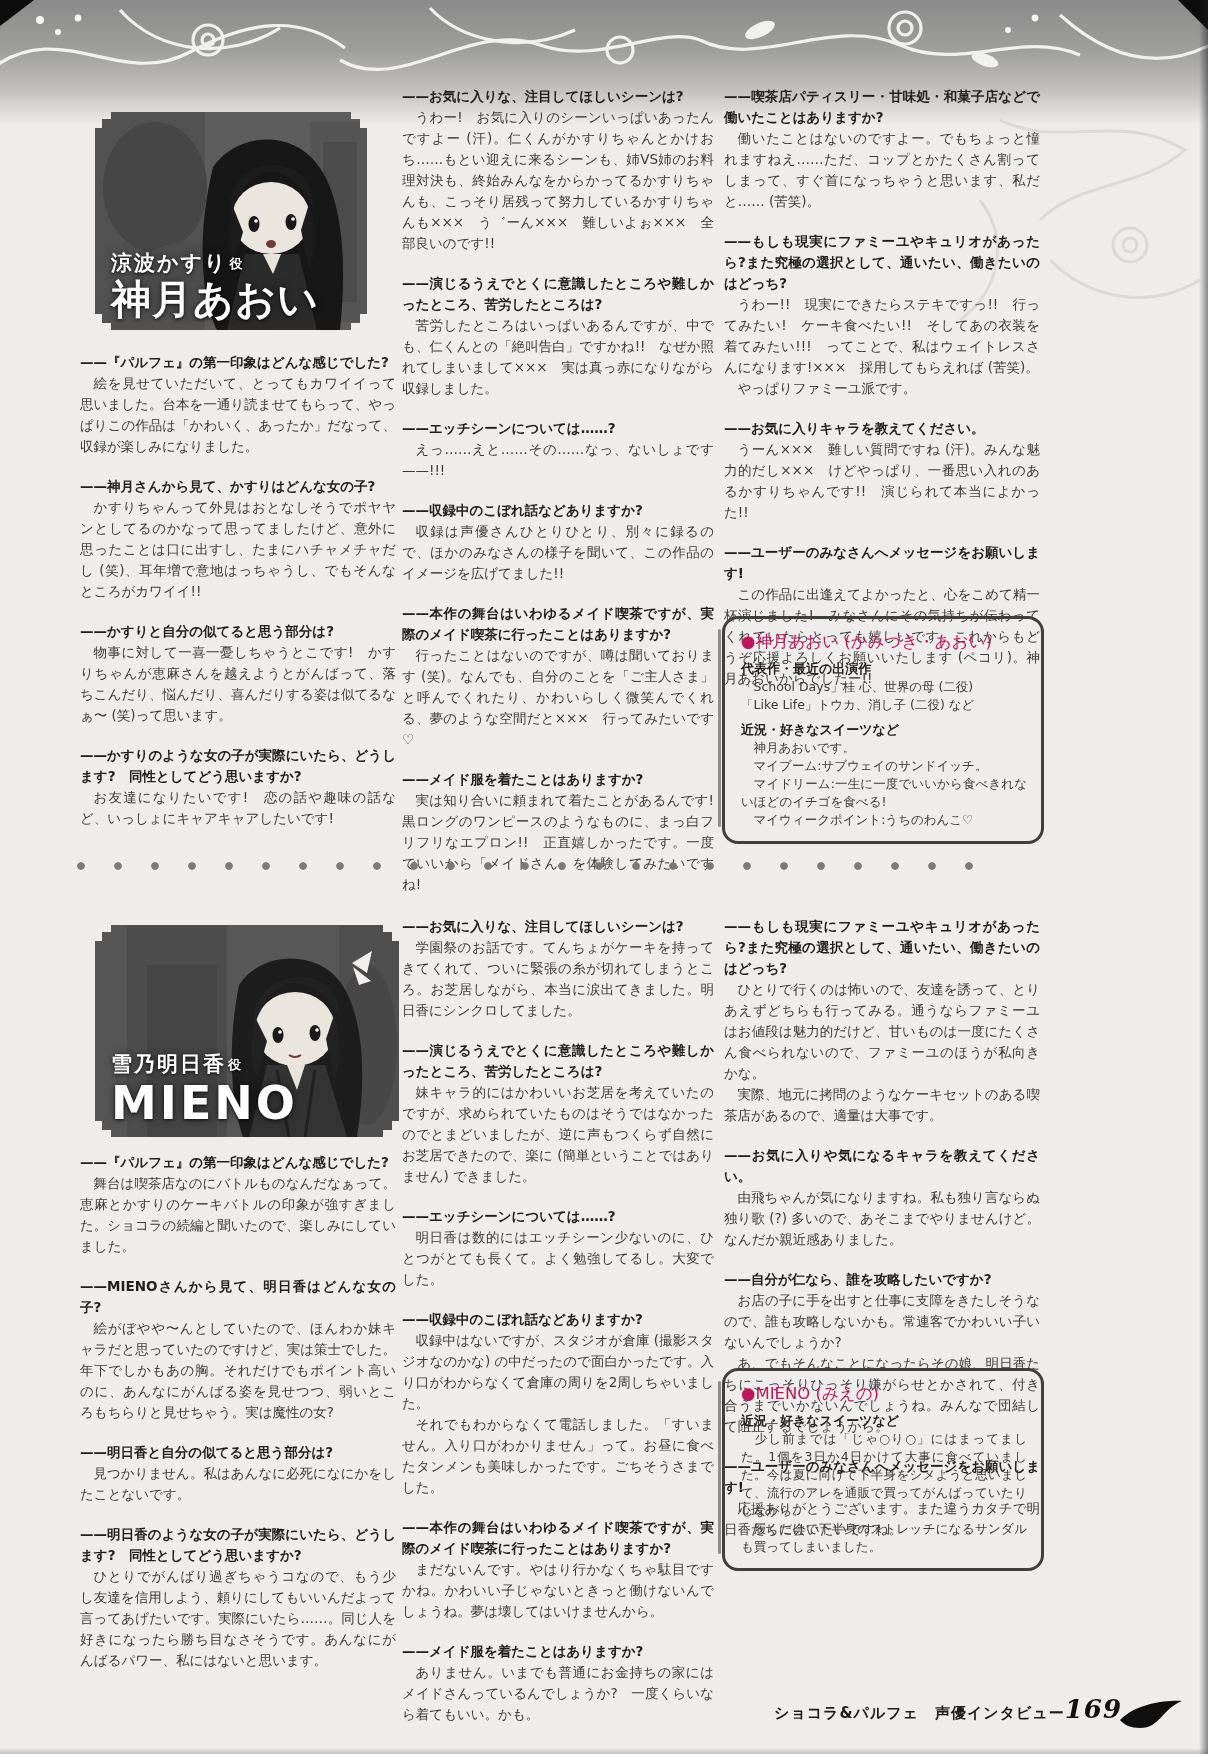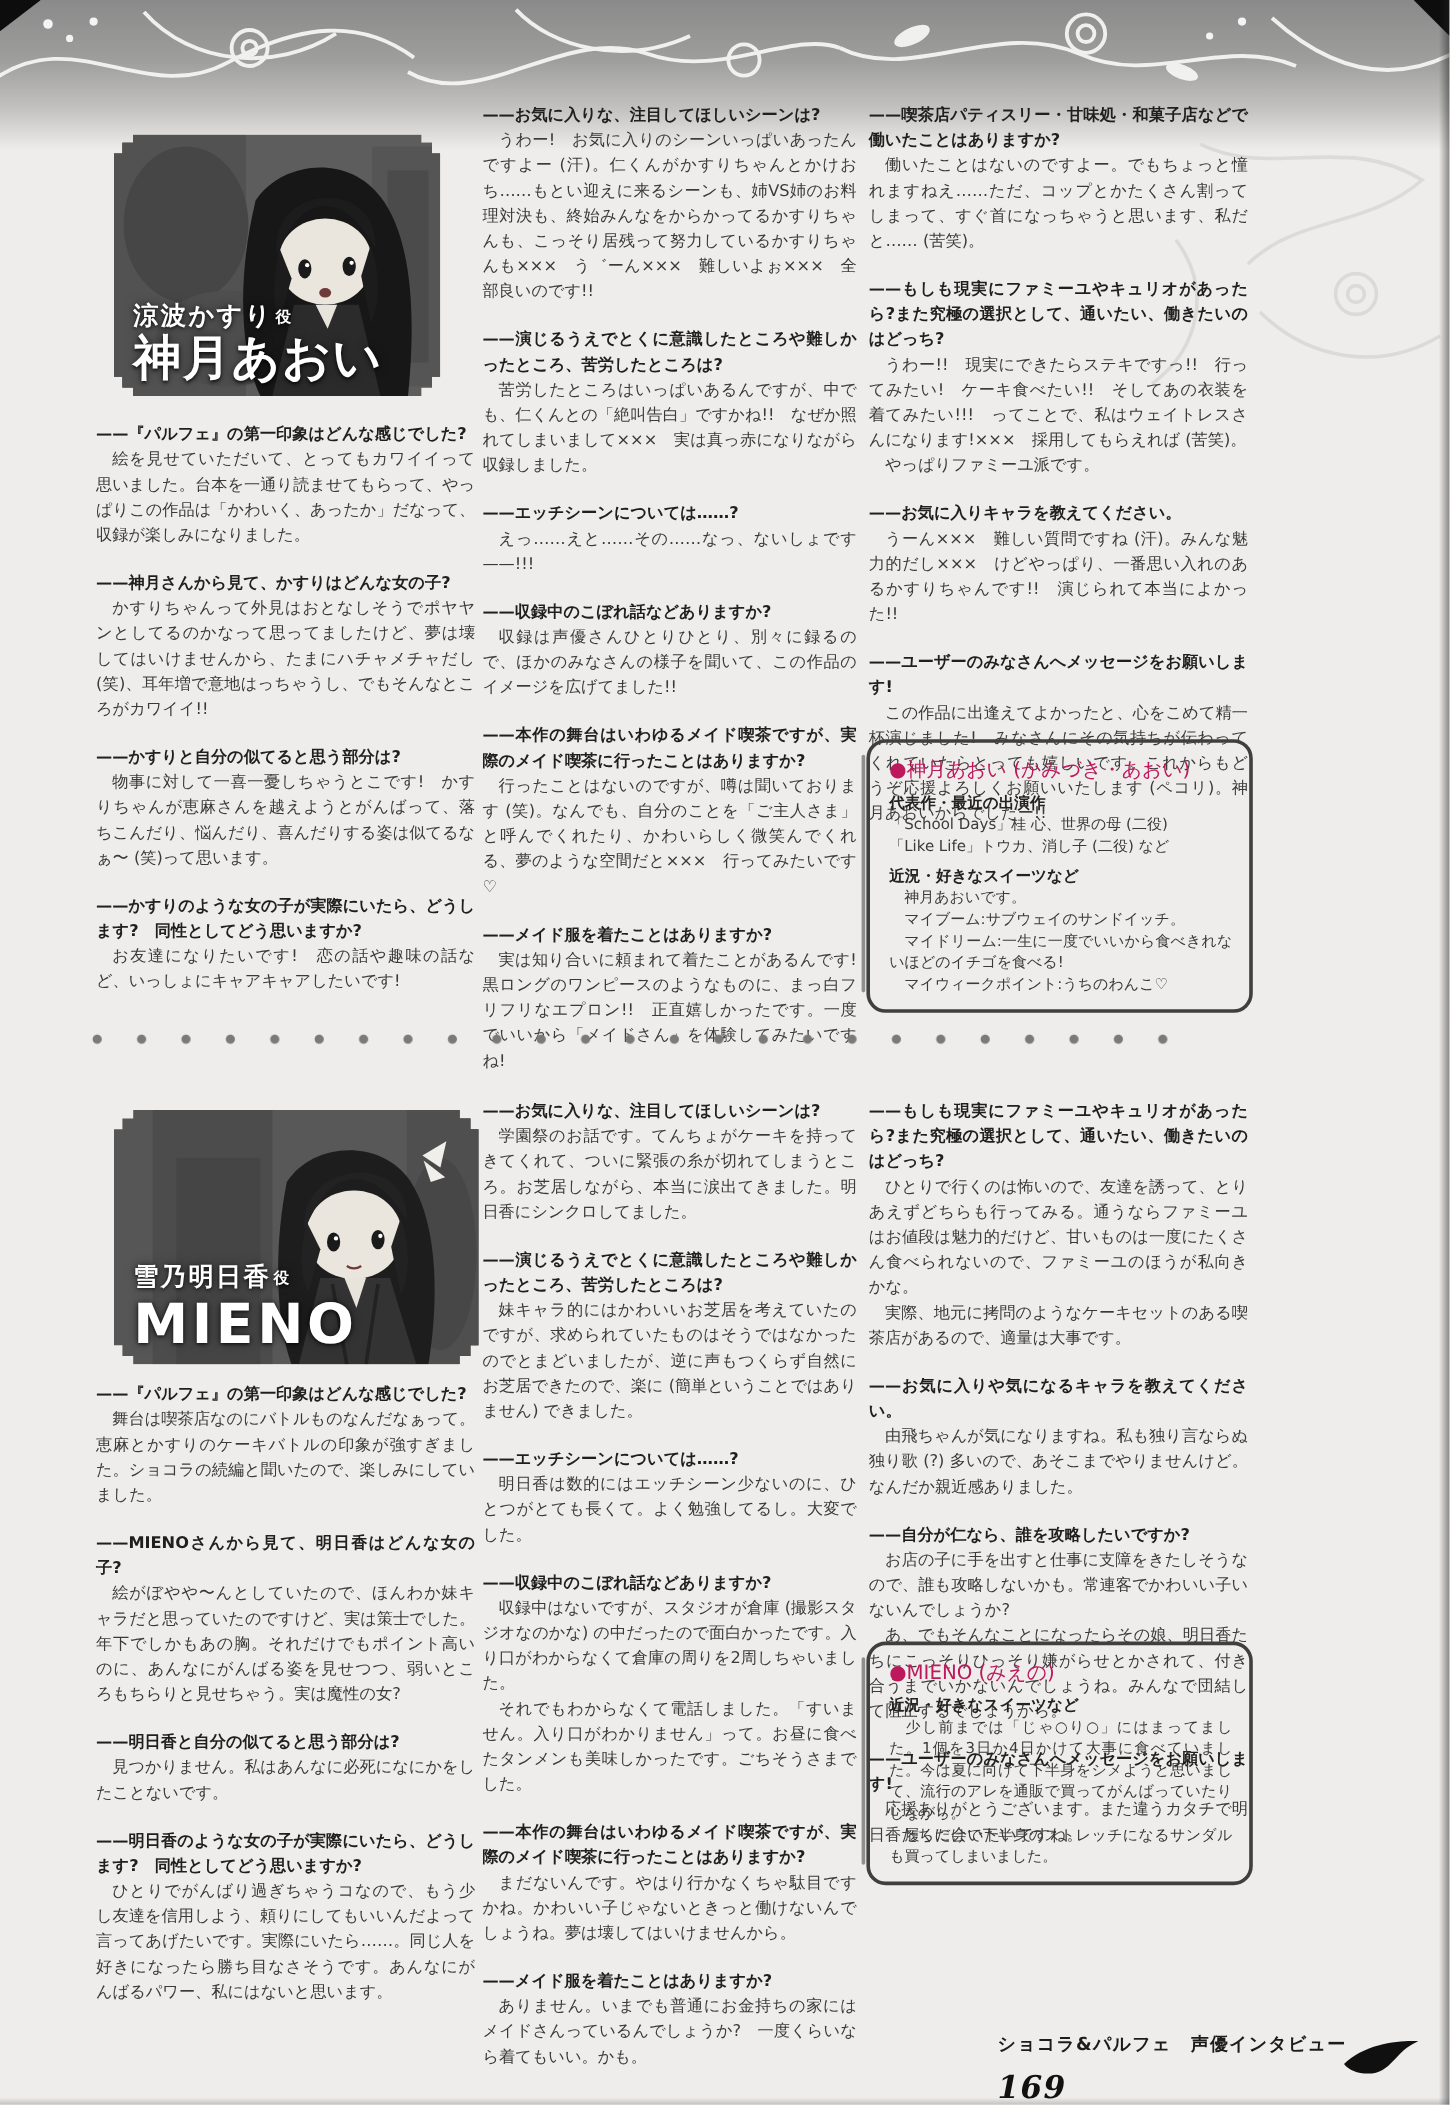--- a/index.html
+++ b/index.html
@@ -55,21 +55,21 @@
   .profile-name{font-size:16.5px;font-weight:normal;color:#be185d;margin:2px 0 6px;}
   .profile-heading{font-size:13px;font-weight:bold;color:#222;margin-top:7px;}
   .profile-line{font-size:12.5px;line-height:18px;margin:0;color:var(--ink);text-align:justify;}
 
   
   .dotted-sep{position:absolute;height:12px;
     background-image:radial-gradient(circle at 6px 6px,var(--dot) 3.4px,rgba(0,0,0,0) 4.2px);
     background-size:37px 12px;background-repeat:repeat-x;}
 
   
-  .footer{position:absolute;right:86px;top:1694px;display:flex;align-items:baseline;gap:12px;flex-direction:column;}
+  .footer{position:absolute;right:86px;top:1694px;display:flex;align-items:baseline;gap:0;}
   .footer-title{font-size:15px;font-weight:bold;color:#1c1c1c;letter-spacing:1px;}
   .footer-page{font-family:"DejaVu Serif","Liberation Serif",serif;font-style:italic;
     font-weight:bold;font-size:26px;color:#111;letter-spacing:1px;}
   .footer-logo{position:absolute;right:26px;top:1700px;}
 </style>
 </head>
 <body>
 
 <div class="top-band"></div>
 <svg class="ornament" width="1208" height="360" viewBox="0 0 1208 360">
@@ -132,21 +132,21 @@
     </svg>
     <div class="names">
       <div class="role-line"><span>涼波かすり</span><span class="role-suffix">役</span></div>
       <div class="actor-name">神月あおい</div>
     </div>
   </div>
   <div class="col" style="left:80px;top:352px;width:316px;">
       <p class="q">——『パルフェ』の第一印象はどんな感じでした?</p>
       <p class="a">絵を見せていただいて、とってもカワイイって思いました。台本を一通り読ませてもらって、やっぱりこの作品は「かわいく、あったか」だなって、収録が楽しみになりました。</p>
       <p class="q">——神月さんから見て、かすりはどんな女の子?</p>
-      <p class="a">かすりちゃんって外見はおとなしそうでポヤヤンとしてるのかなって思ってましたけど、夢は壊してはいけませんから、たまにハチャメチャだし (笑)、耳年増で意地はっちゃうし、でもそんなところがカワイイ!!</p>
+      <p class="a">かすりちゃんって外見はおとなしそうでポヤヤンとしてるのかなって思ってましたけど、意外に思ったことは口に出すし、たまにハチャメチャだし (笑)、耳年増で意地はっちゃうし、でもそんなところがカワイイ!!</p>
       <p class="q">——かすりと自分の似てると思う部分は?</p>
       <p class="a">物事に対して一喜一憂しちゃうとこです!　かすりちゃんが恵麻さんを越えようとがんばって、落ちこんだり、悩んだり、喜んだりする姿は似てるなぁ〜 (笑)って思います。</p>
       <p class="q">——かすりのような女の子が実際にいたら、どうします?　同性としてどう思いますか?</p>
       <p class="a">お友達になりたいです!　恋の話や趣味の話など、いっしょにキャアキャアしたいです!</p>
     </div>
   <div class="col" style="left:402px;top:86px;width:312px;">
       <p class="q">——お気に入りな、注目してほしいシーンは?</p>
       <p class="a">うわー!　お気に入りのシーンいっぱいあったんですよー (汗)。仁くんがかすりちゃんとかけおち……もとい迎えに来るシーンも、姉VS姉のお料理対決も、終始みんなをからかってるかすりちゃんも、こっそり居残って努力しているかすりちゃんも×××　う゛ーん×××　難しいよぉ×××　全部良いのです!!</p>
       <p class="q">——演じるうえでとくに意識したところや難しかったところ、苦労したところは?</p>
       <p class="a">苦労したところはいっぱいあるんですが、中でも、仁くんとの「絶叫告白」ですかね!!　なぜか照れてしまいまして×××　実は真っ赤になりながら収録しました。</p>

